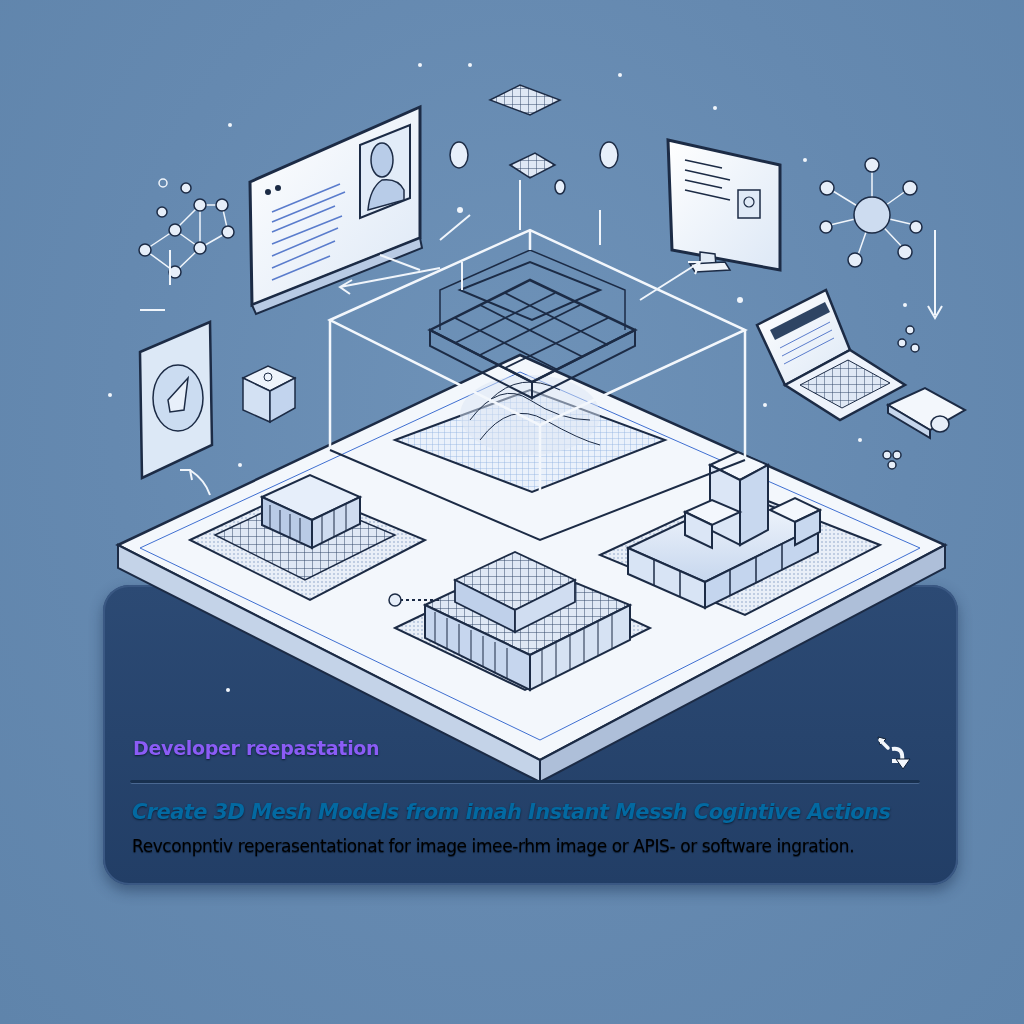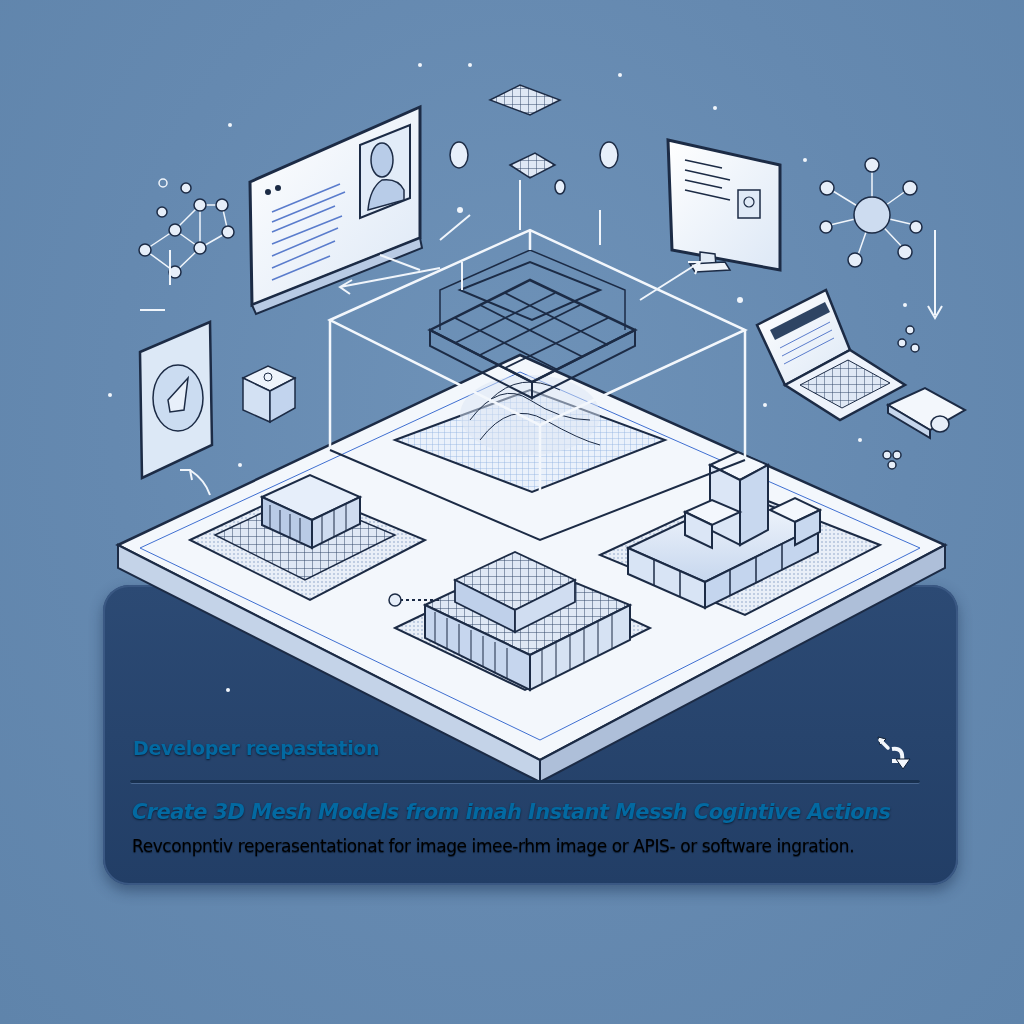--- a/index.html
+++ b/index.html
@@ -11,21 +11,21 @@
   .abs { position:absolute; }
   svg { display:block; }
   .banner {
     position:absolute; left:103px; top:585px; width:855px; height:300px;
     background: linear-gradient(180deg, #2c4a74 0%, #223e66 100%);
     border-radius:26px;
     box-shadow: 0 6px 14px rgba(20,40,70,0.45), inset 0 0 0 2px #3a5883;
   }
   .banner-label {
     position:absolute; left:133px; top:737px;
-    color:#0369a1; font-size:19px; font-weight:bold; letter-spacing:-0.3px;
+    color:#8b5cf6; font-size:19px; font-weight:bold; letter-spacing:-0.3px;
     text-shadow: 0 1px 2px #0d1d33;
   }
   .banner-divider {
     position:absolute; left:130px; top:780px; width:790px; height:3px;
     background:#18304f; border-bottom:1px solid #4a6892; border-radius:2px;
   }
   .banner-title {
     position:absolute; left:132px; top:800px;
     color:#0369a1; font-size:21px; font-weight:bold; letter-spacing:-0.6px;
     text-shadow: 0 1px 2px #0d1d33; white-space:nowrap;font-style:italic;

